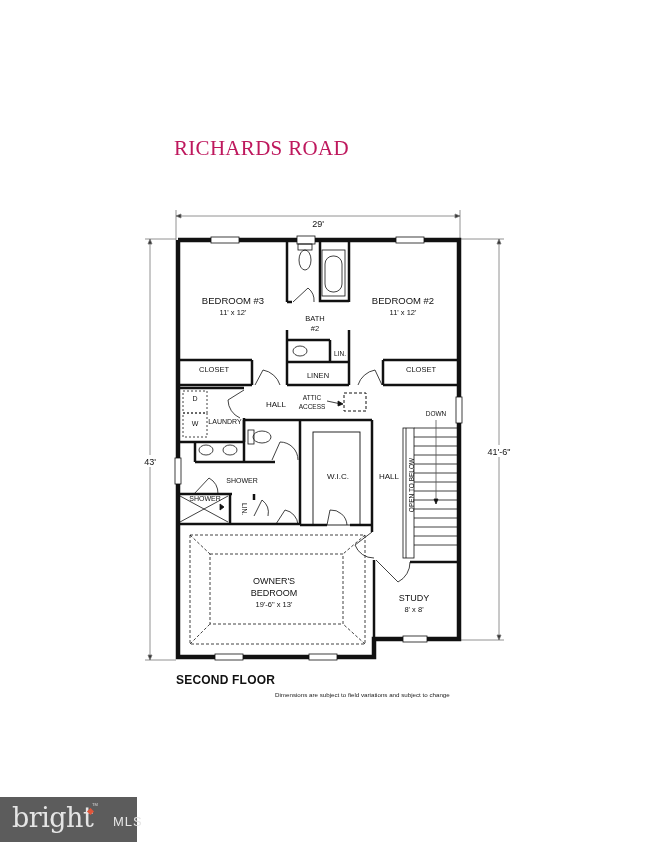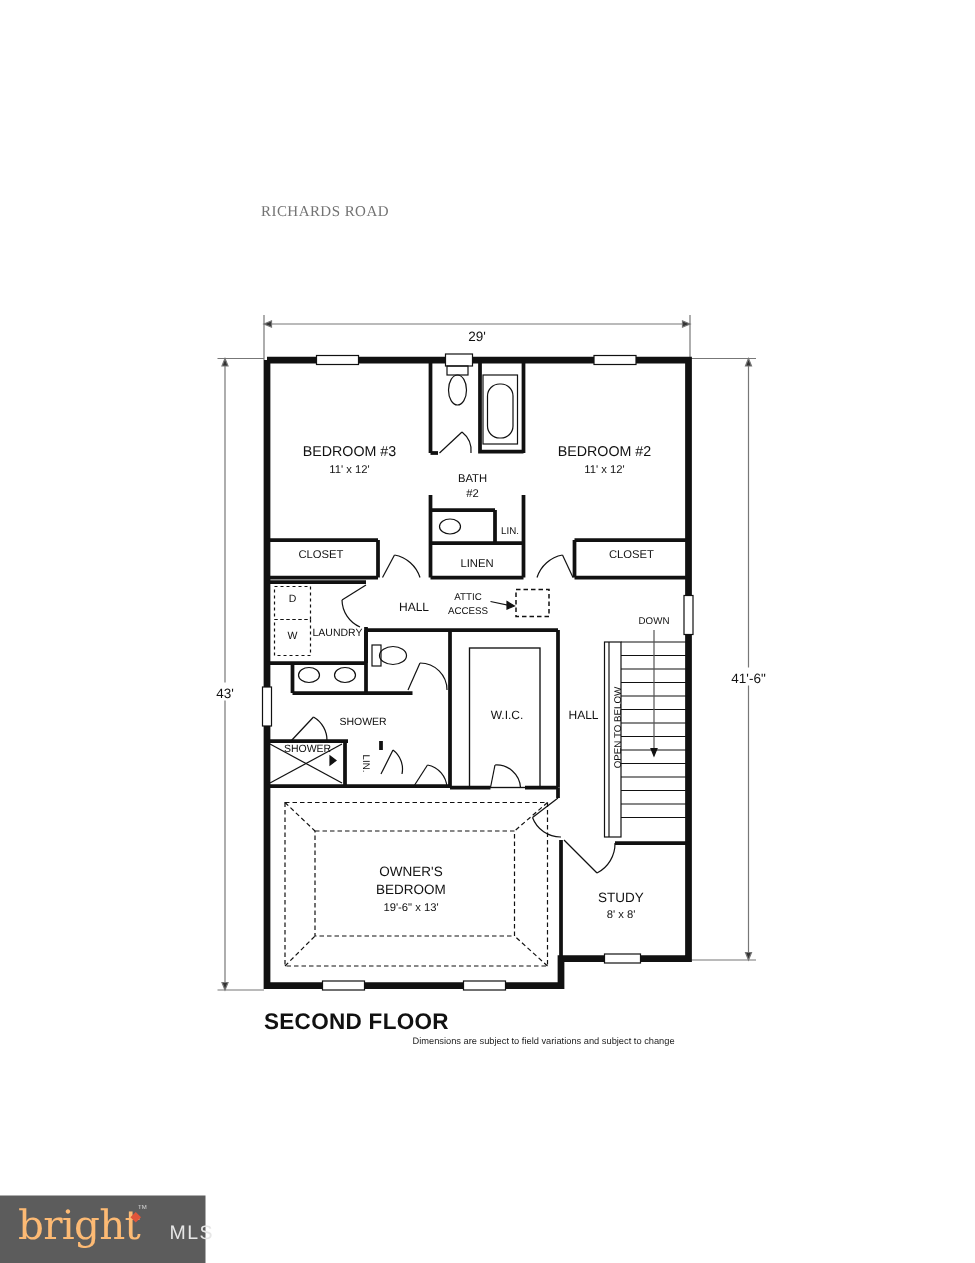--- a/index.html
+++ b/index.html
@@ -1,23 +1,23 @@
 <!DOCTYPE html>
 <html><head>
 <meta charset="utf-8">
 <style>
   html, body { margin: 0; padding: 0; background: #ffffff; }
   body { width: 650px; height: 842px; position: relative; overflow: hidden; font-family: "Liberation Sans", sans-serif; }
-  .title { position: absolute; left: 174px; top: 136px; font-family: "Liberation Serif", serif; font-size: 10px; letter-spacing: 0.3px; color: #737373; }
+  .title { position: absolute; left: 174px; top: 136px; font-family: "Liberation Serif", serif; font-size: 21px; letter-spacing: 0.3px; color: #be185d; }
   .plan { position: absolute; left: 0; top: 0; }
   .lbl { font-family: "Liberation Sans", sans-serif; fill: #111; }
-  .floor-title { position: absolute; left: 176px; top: 673px; font-size: 15px; font-weight: bold; color: #111; letter-spacing: 0.2px; }
+  .floor-title { position: absolute; left: 176px; top: 673px; font-size: 12px; font-weight: bold; color: #111; letter-spacing: 0.2px; }
   .disclaimer { position: absolute; left: 275px; top: 691px; font-size: 6.2px; color: #222; }
   .logo { position: absolute; left: 0; top: 797px; width: 137px; height: 45px; background: #5c5c5c; }
-  .logo-bright { position: absolute; left: 12px; top: 5px; font-family: "DejaVu Serif", serif; font-size: 27px; color: #fdba74; letter-spacing: -0.5px; }
+  .logo-bright { position: absolute; left: 12px; top: 5px; font-family: "DejaVu Serif", serif; font-size: 27px; color: #e5e5e5; letter-spacing: -0.5px; }
   .logo-mls { position: absolute; left: 93px; top: 17px; font-size: 13px; color: #e6e6e6; letter-spacing: 1px; margin-left: 20px; }
   .logo-dot { position: absolute; left: 88px; top: 12px; width: 5px; height: 5px; background: #e0553a; transform: rotate(45deg); }
   .logo-tm { position: absolute; left: 92px; top: 5px; font-size: 4px; color: #ddd; }
 </style>
 </head>
 <body>
 
 <div class="title">RICHARDS ROAD</div>
 
 <svg class="plan" width="650" height="842" viewBox="0 0 650 842">

